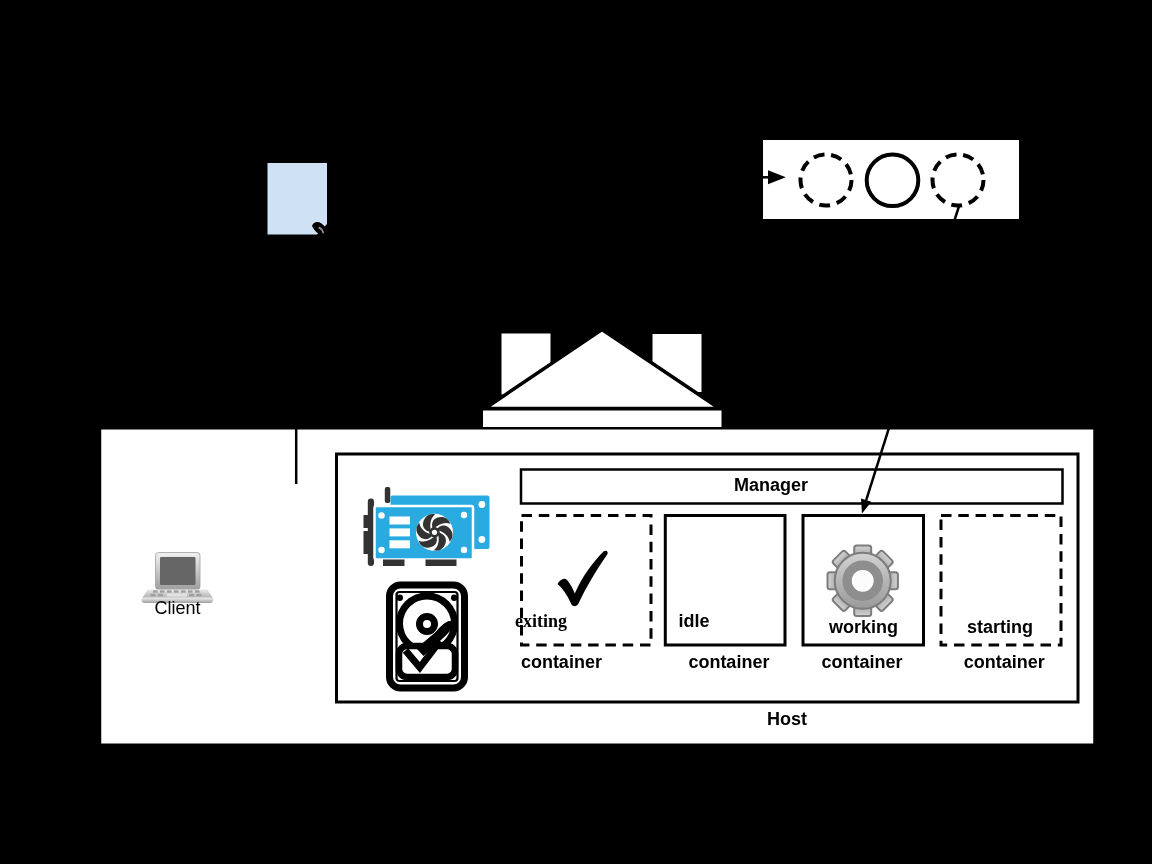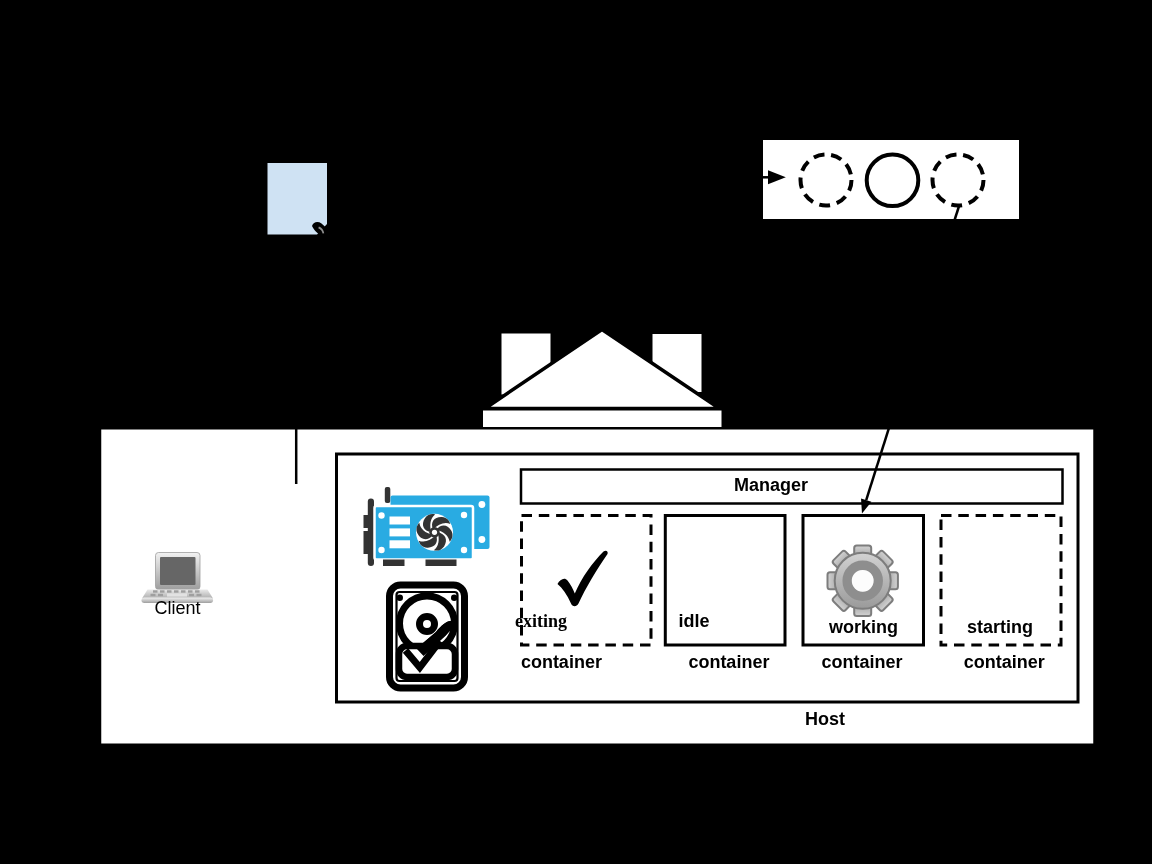--- a/index.html
+++ b/index.html
@@ -176,15 +176,15 @@
 <div class="lbl regular" style="left:177.6px;top:599px;">Client</div>
 <div class="lbl" style="left:771px;top:476px;">Manager</div>
 <div class="lbl" style="left:541px;top:611.6px;font-family:Liberation Serif, serif;">exiting</div>
 <div class="lbl" style="left:694px;top:611.6px;">idle</div>
 <div class="lbl" style="left:863.4px;top:618.1px;text-align:right;">working</div>
 <div class="lbl" style="left:999.9px;top:618.1px;">starting</div>
 <div class="lbl" style="left:561.4px;top:653.2px;">container</div>
 <div class="lbl" style="left:728.9px;top:653.2px;">container</div>
 <div class="lbl" style="left:862.1px;top:653.2px;">container</div>
 <div class="lbl" style="left:1004.2px;top:653.2px;">container</div>
-<div class="lbl" style="left:825px;top:709.6px;">Host</div>
+<div class="lbl" style="left:787px;top:709.6px;">Host</div>
 
 </div>
 
 </body></html>

